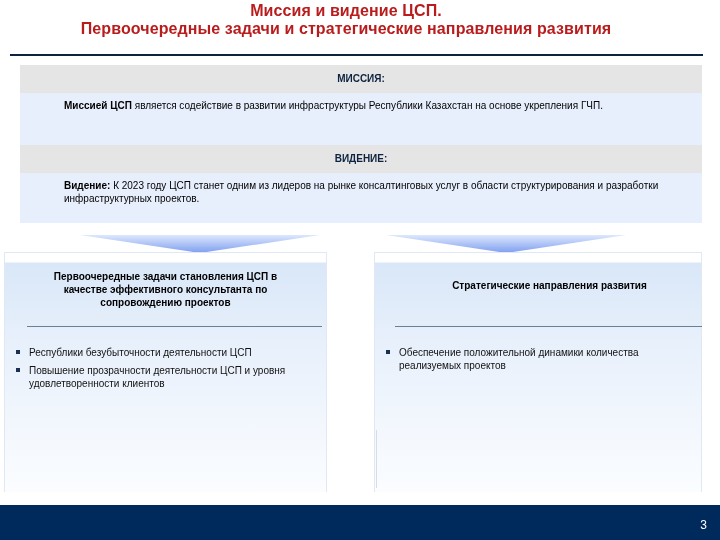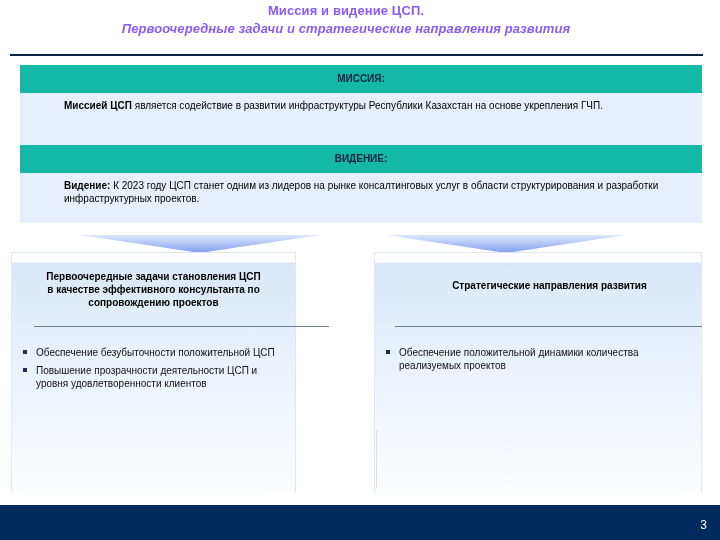--- a/index.html
+++ b/index.html
@@ -13,43 +13,43 @@
       overflow: hidden;
       background: #ffffff;
       font-family: "Liberation Sans", sans-serif;
       color: #000;
     }
     .title {
       position: absolute;
       left: 0;
       width: 692px;
       text-align: center;
-      color: #8b5cf6;
+      color: #b91c1c;
       font-weight: bold;
-      font-size: 13px;
+      font-size: 16px;
       line-height: 18px;
       letter-spacing: 0.1px;
     }
     .title.l1 { top: 2px; }
-    .title.l2 { top: 20px; font-style: italic; }
+    .title.l2 { top: 20px; }
     .rule {
       position: absolute;
       left: 10px;
       top: 54px;
       width: 693px;
       height: 2px;
       background: #0d2340;
     }
     .mv-box {
       position: absolute;
       left: 20px;
       width: 682px;
     }
     .mv-header {
-      background: #14b8a6;
+      background: #e5e5e5;
       text-align: center;
       font-weight: bold;
       font-size: 10px;
       color: #0d2340;
       height: 28px;
       line-height: 28px;
     }
     .mv-body {
       background: #e8effc;
       font-size: 10px;
@@ -73,21 +73,21 @@
 
     .panel {
       position: absolute;
       top: 252px;
       height: 240px;
       border: 1px solid #dfe8f3;
       border-bottom: none;
       box-sizing: border-box;
       background: linear-gradient(to bottom, #ffffff 0px, #ffffff 9px, #d9e7f8 10px, #e6effb 80px, #f1f6fd 160px, #fbfdff 240px);
     }
-    #panel-left { left: 11px; width: 285px; }
+    #panel-left { left: 4px; width: 323px; }
     #panel-right { left: 374px; width: 328px; }
     .panel-title {
       position: absolute;
       left: 0;
       right: 0;
       text-align: center;
       font-weight: bold;
       font-size: 10px;
       line-height: 13px;
       color: #000;
@@ -189,21 +189,21 @@
       </linearGradient>
     </defs>
     <polygon points="0,0 240,0 120,18" fill="url(#ag2)"></polygon>
   </svg>
 </div>
 
 <div class="panel" id="panel-left">
   <div class="panel-title">Первоочередные задачи становления ЦСП в качестве эффективного консультанта по сопровождению проектов</div>
   <div class="panel-sep"></div>
   <ul class="bullets">
-    <li><span class="bullet"></span><span>Обеспечение безубыточности положительной ЦСП</span></li>
+    <li><span class="bullet"></span><span>Республики безубыточности деятельности ЦСП</span></li>
     <li><span class="bullet"></span><span>Повышение прозрачности деятельности ЦСП и уровня удовлетворенности клиентов</span></li>
   </ul>
 </div>
 
 <div class="panel" id="panel-right">
   <div class="panel-title">Стратегические направления развития</div>
   <div class="panel-sep"></div>
   <ul class="bullets">
     <li><span class="bullet"></span><span>Обеспечение положительной динамики количества реализуемых проектов</span></li>
   </ul>

